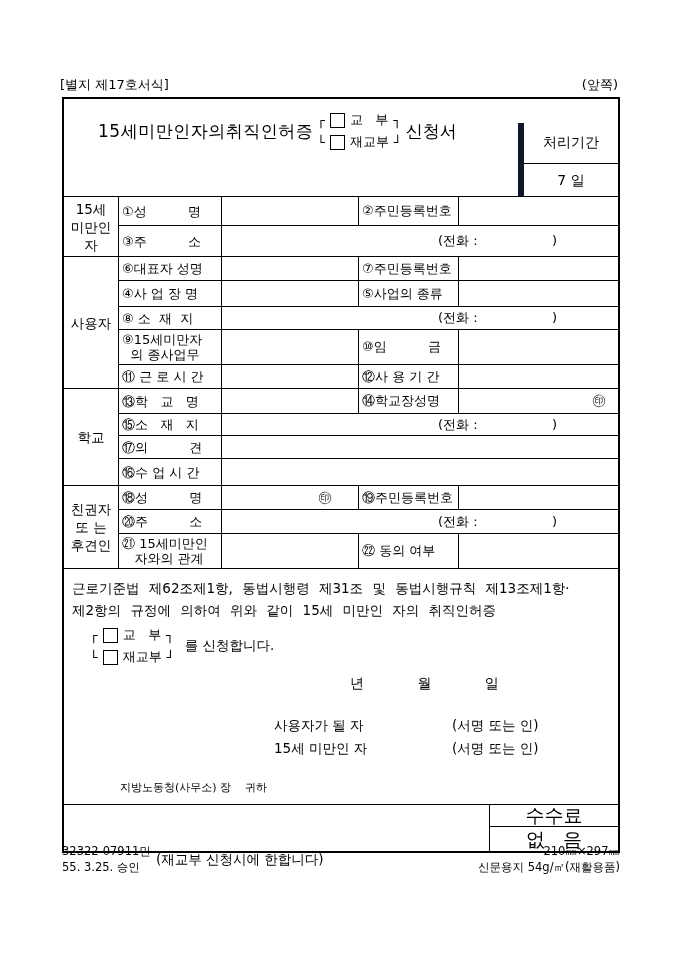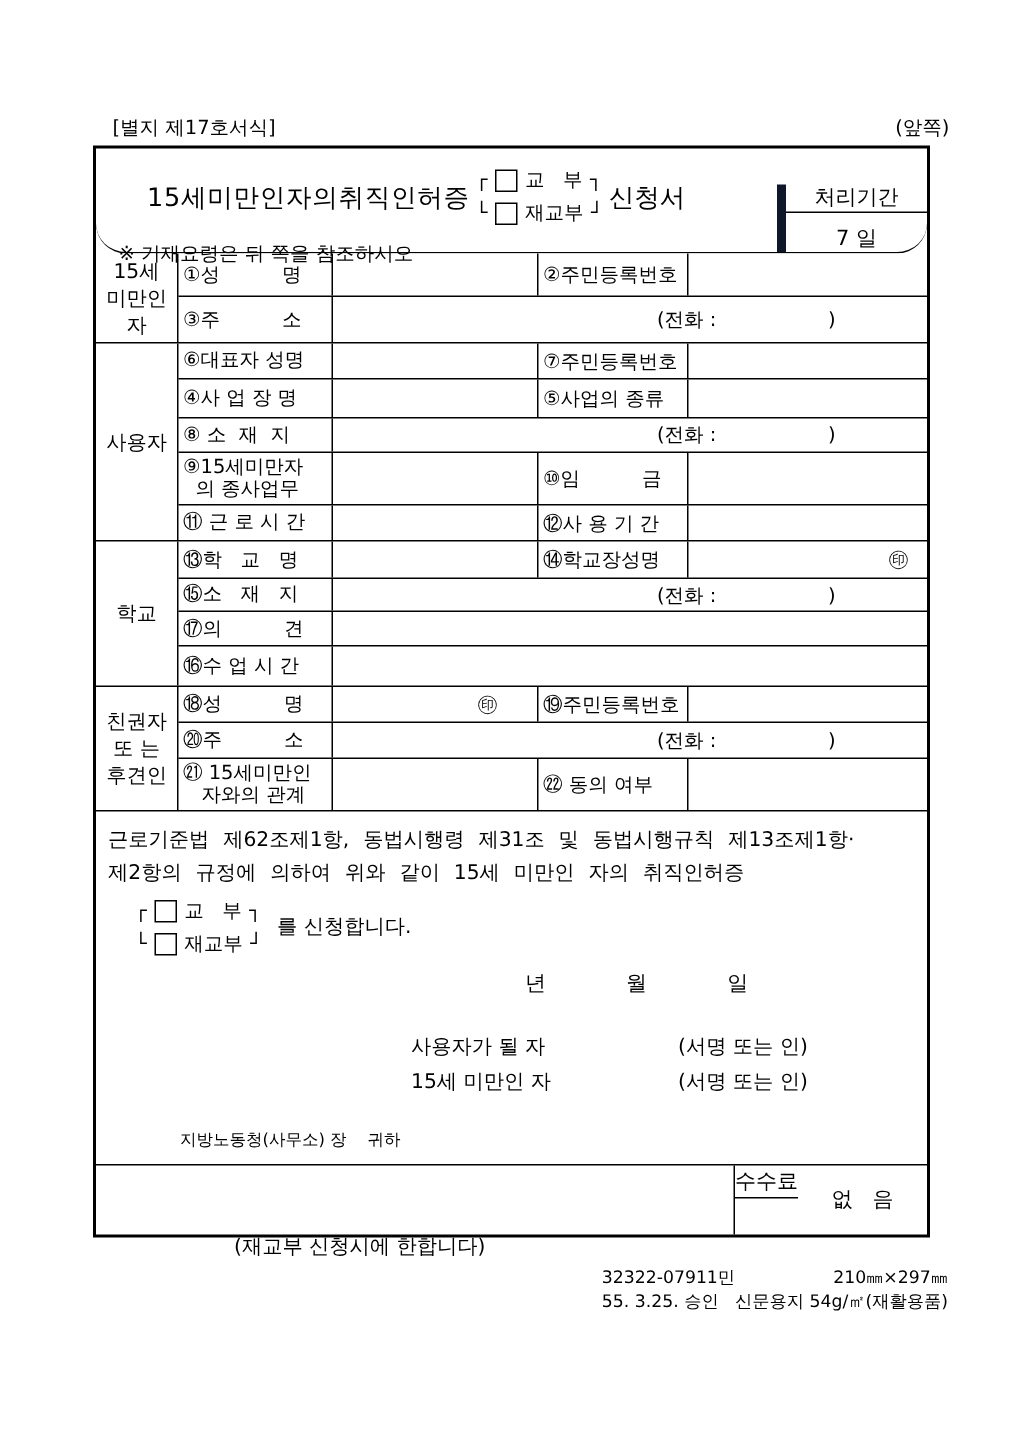--- a/index.html
+++ b/index.html
@@ -2,29 +2,29 @@
 <html><head>
 <meta charset="utf-8">
 <style>
   html,body { margin:0; padding:0; background:#e8e8e8; }
   .page {
     position:relative; width:680px; height:962px; margin:0 auto;
     background:#ffffff; color:#000;
     font-family:"DejaVu Sans", sans-serif;
   }
   .topline {
-    position:absolute; left:75px; top:76px; width:558px;
+    position:absolute; left:60px; top:76px; width:558px;
     display:flex; justify-content:space-between; font-size:13px;
   }
   .form-box {
     position:absolute; left:62px; top:97px; width:558px;
     border:2px solid #000; box-sizing:border-box; background:#fff;
   }
   
-  .title-row { display:flex; height:70px; border-bottom:1px solid #000; box-sizing:border-box;border-radius:20px; }
+  .title-row { display:flex; height:98px; border-bottom:1px solid #000; box-sizing:border-box; }
   .title-cell { flex:1; position:relative; }
   .title-line { display:flex; align-items:center; margin:12px 0 0 34px; }
   .title-main { font-size:17px; letter-spacing:0.5px; white-space:pre; }
   .title-suffix { font-size:17px; margin-left:4px; }
   .opt-group { display:flex; flex-direction:column; gap:4px; margin-left:4px; font-size:13px; }
   .opt-line { display:flex; align-items:center; gap:5px; white-space:pre; }
   .corner { font-size:13px; line-height:13px; }
   .checkbox { width:13px; height:13px; border:1.5px solid #000; display:inline-block; background:#fff; }
   .title-note { font-size:13px; margin:9px 0 0 15px; white-space:pre; }
   .process-cell { width:100px; border-left:6px solid #0f172a; display:flex; flex-direction:column; font-size:14px; box-sizing:border-box;margin-top:24px; }
@@ -57,25 +57,25 @@
   .apply-text { margin-left:10px; }
   .date-line { margin:9px 0 0 286px; white-space:pre; font-size:14px; }
   .sig { display:flex; margin:24px 0 0 210px; font-size:13.5px; }
   .sig + .sig { margin-top:5px; }
   .sig-label { width:178px; }
   .recipient { margin:22px 0 0 56px; white-space:pre; font-size:11px; }
   
   .fee-row { display:flex; height:46px; box-sizing:border-box; }
   .fee-note { flex:1; border-right:1px solid #000; box-sizing:border-box; font-size:13.5px; padding:4px 0 0 12px; line-height:20px; white-space:pre; }
   .fee-note2 { padding-left:80px; }
-  .fee-box { width:128px; display:flex; font-size:14px;text-align:center; }
+  .fee-box { width:128px; display:flex; flex-direction:column; font-size:19px;text-align:center; }
   .fee-top { height:22px; border-bottom:1px solid #000; box-sizing:border-box; display:flex; align-items:center; justify-content:center; }
   .fee-bottom { flex:1; display:flex; align-items:center; justify-content:center; white-space:pre; }
   
-  .footer { position:absolute; left:74px; top:843px; width:558px; display:flex; justify-content:flex-end; font-size:11.5px; line-height:16px; }
+  .footer { position:absolute; left:62px; top:843px; width:558px; display:flex; justify-content:space-between; font-size:11.5px; line-height:16px; }
   .footer-right { text-align:right; }
 </style>
 </head>
 <body>
 
 <div class="page">
 
   <div class="topline">
     <span>[별지 제17호서식]</span>
     <span>(앞쪽)</span>
@@ -96,21 +96,20 @@
             </span>
             <span class="opt-line">
               <span class="corner">└</span>
               <span class="checkbox"></span>
               <span>재교부</span>
               <span class="corner">┘</span>
             </span>
           </span>
           <span class="title-suffix">신청서</span>
         </div>
-        <div class="title-note">※ 기재요령은 뒤 쪽을 참조하시오</div>
       </div>
       <div class="process-cell">
         <div class="process-top">처리기간</div>
         <div class="process-bottom">7 일</div>
       </div>
     </div>
 
     <div class="section">
       <div class="sec-label">15세
 미만인

